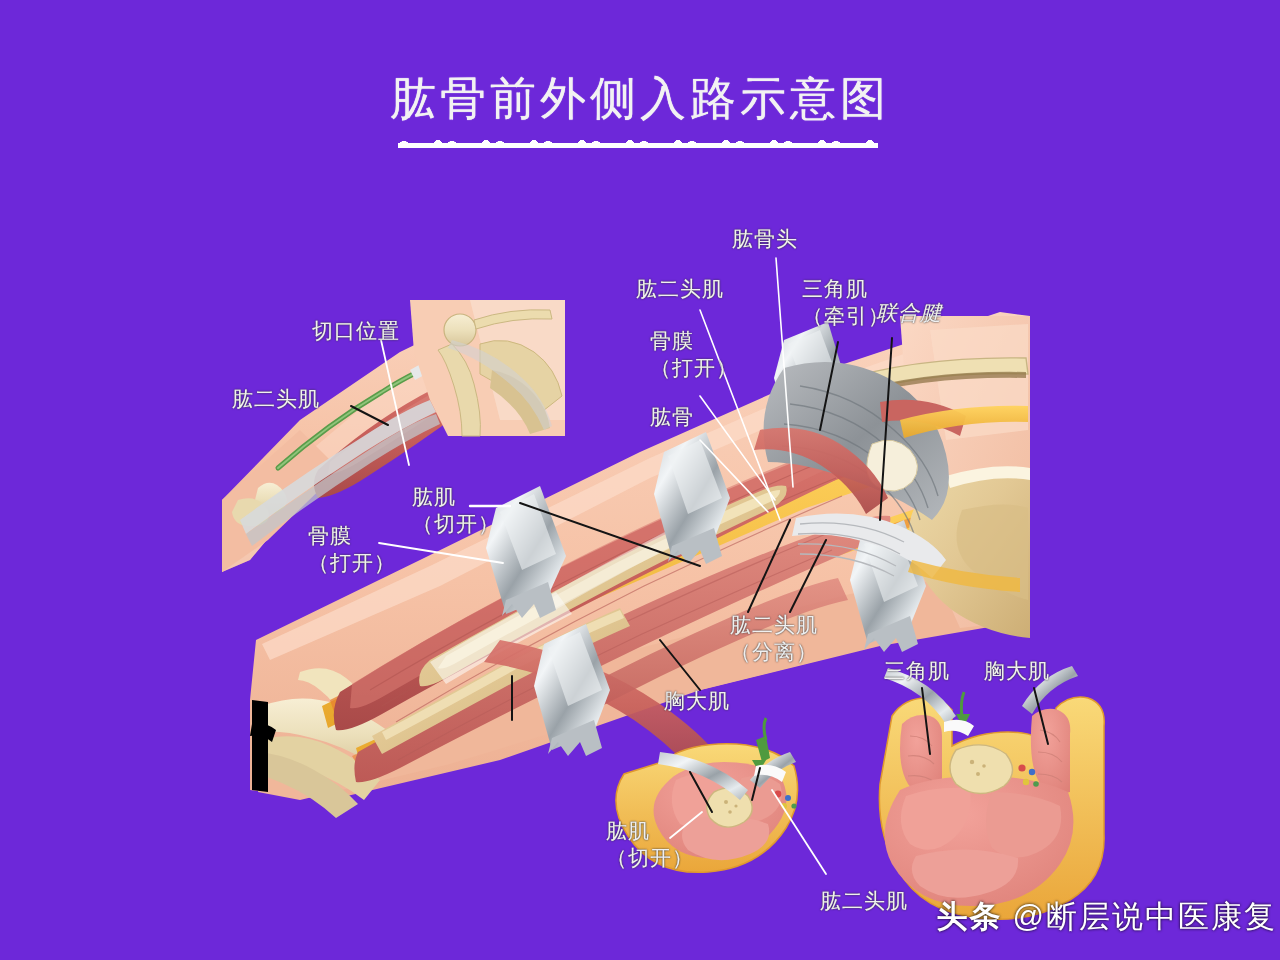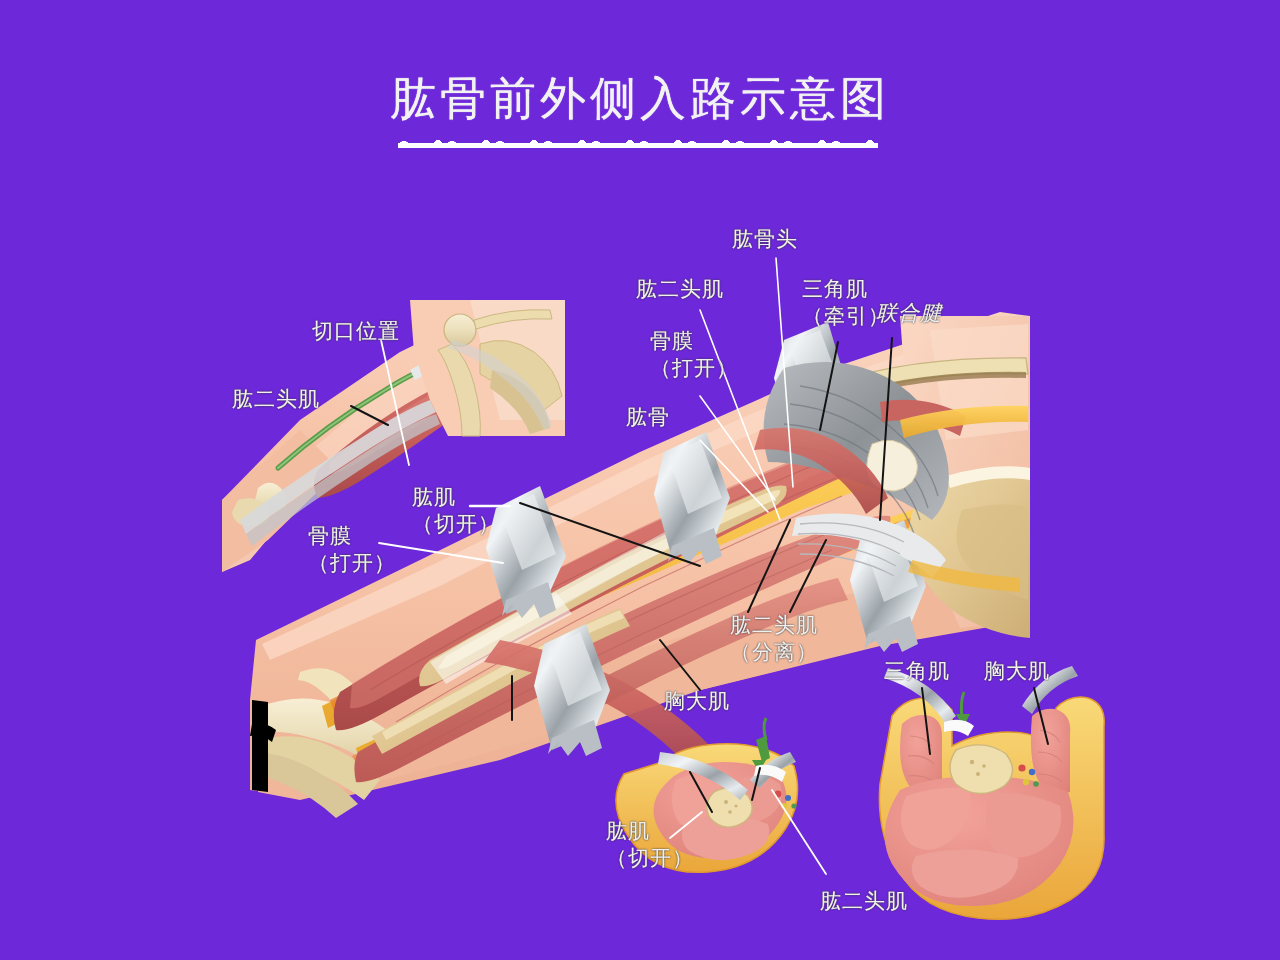--- a/index.html
+++ b/index.html
@@ -415,21 +415,21 @@
   <div class="lab" style="left:636px;top:276px;">肱二头肌</div>
 
   <div class="lab" style="left:802px;top:276px;text-align:left;">三角肌
 （牵引）</div>
 
   <div class="lab" style="left:876px;top:300px;font-style:italic;">联合腱</div>
 
   <div class="lab" style="left:650px;top:328px;">骨膜
 （打开）</div>
 
-  <div class="lab" style="left:626px;top:404px;">肱骨</div>
+  <div class="lab" style="left:650px;top:404px;">肱骨</div>
 
   <div class="lab" style="left:412px;top:484px;">肱肌
 （切开）</div>
 
   <div class="lab" style="left:308px;top:523px;">骨膜
 （打开）</div>
 
   <div class="lab" style="left:730px;top:612px;">肱二头肌
 （分离）</div>
 
@@ -437,14 +437,15 @@
 
   <div class="lab" style="left:884px;top:658px;">三角肌</div>
 
   <div class="lab" style="left:984px;top:658px;">胸大肌</div>
 
   <div class="lab" style="left:606px;top:818px;">肱肌
 （切开）</div>
 
   <div class="lab" style="left:820px;top:888px;">肱二头肌</div>
 
+  <div id="wm"><span>头条</span><span class="at" style="margin-left:10px">@断层说中医康复</span></div>
 
 </div>
 
 </body></html>

